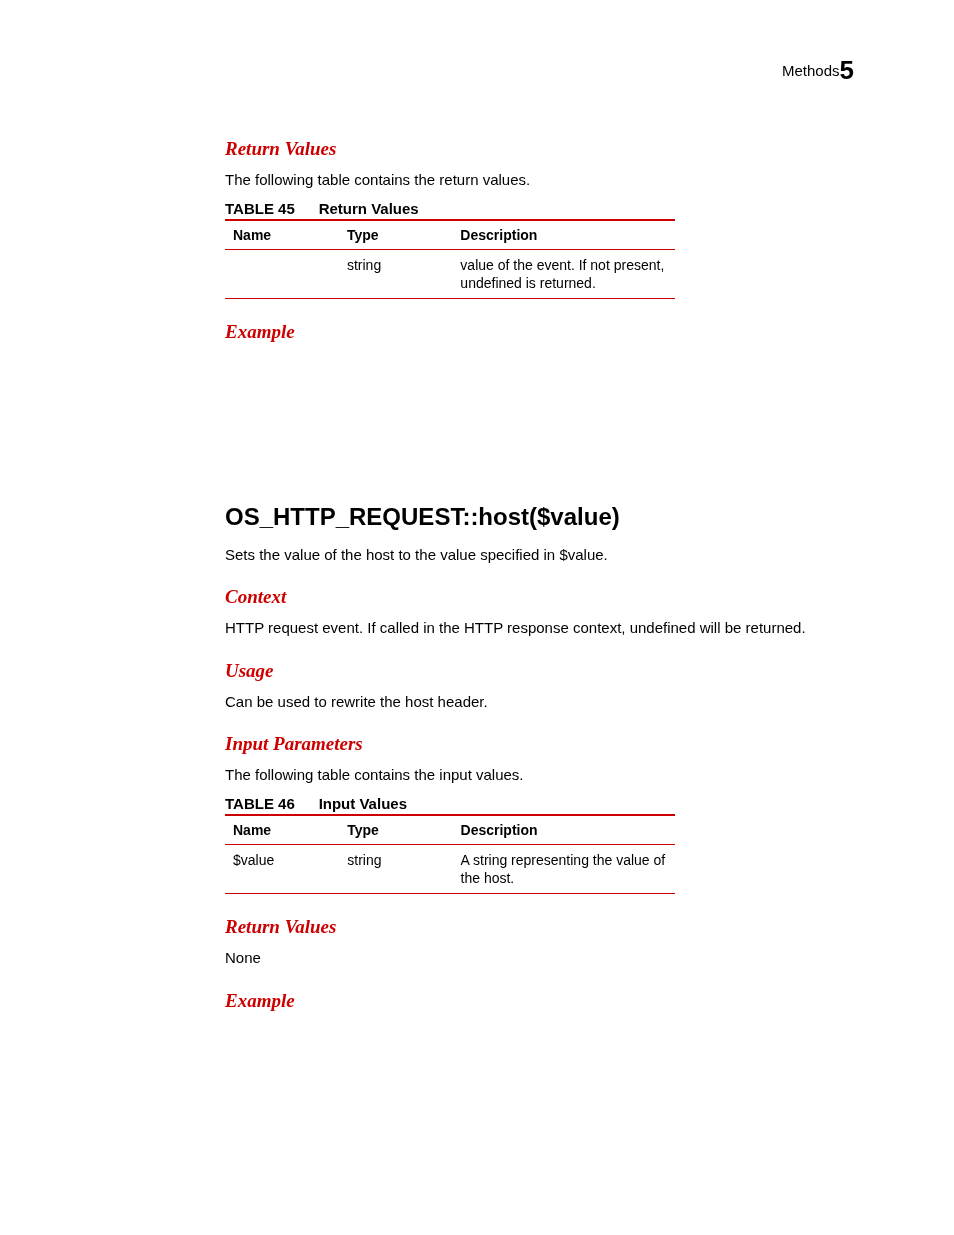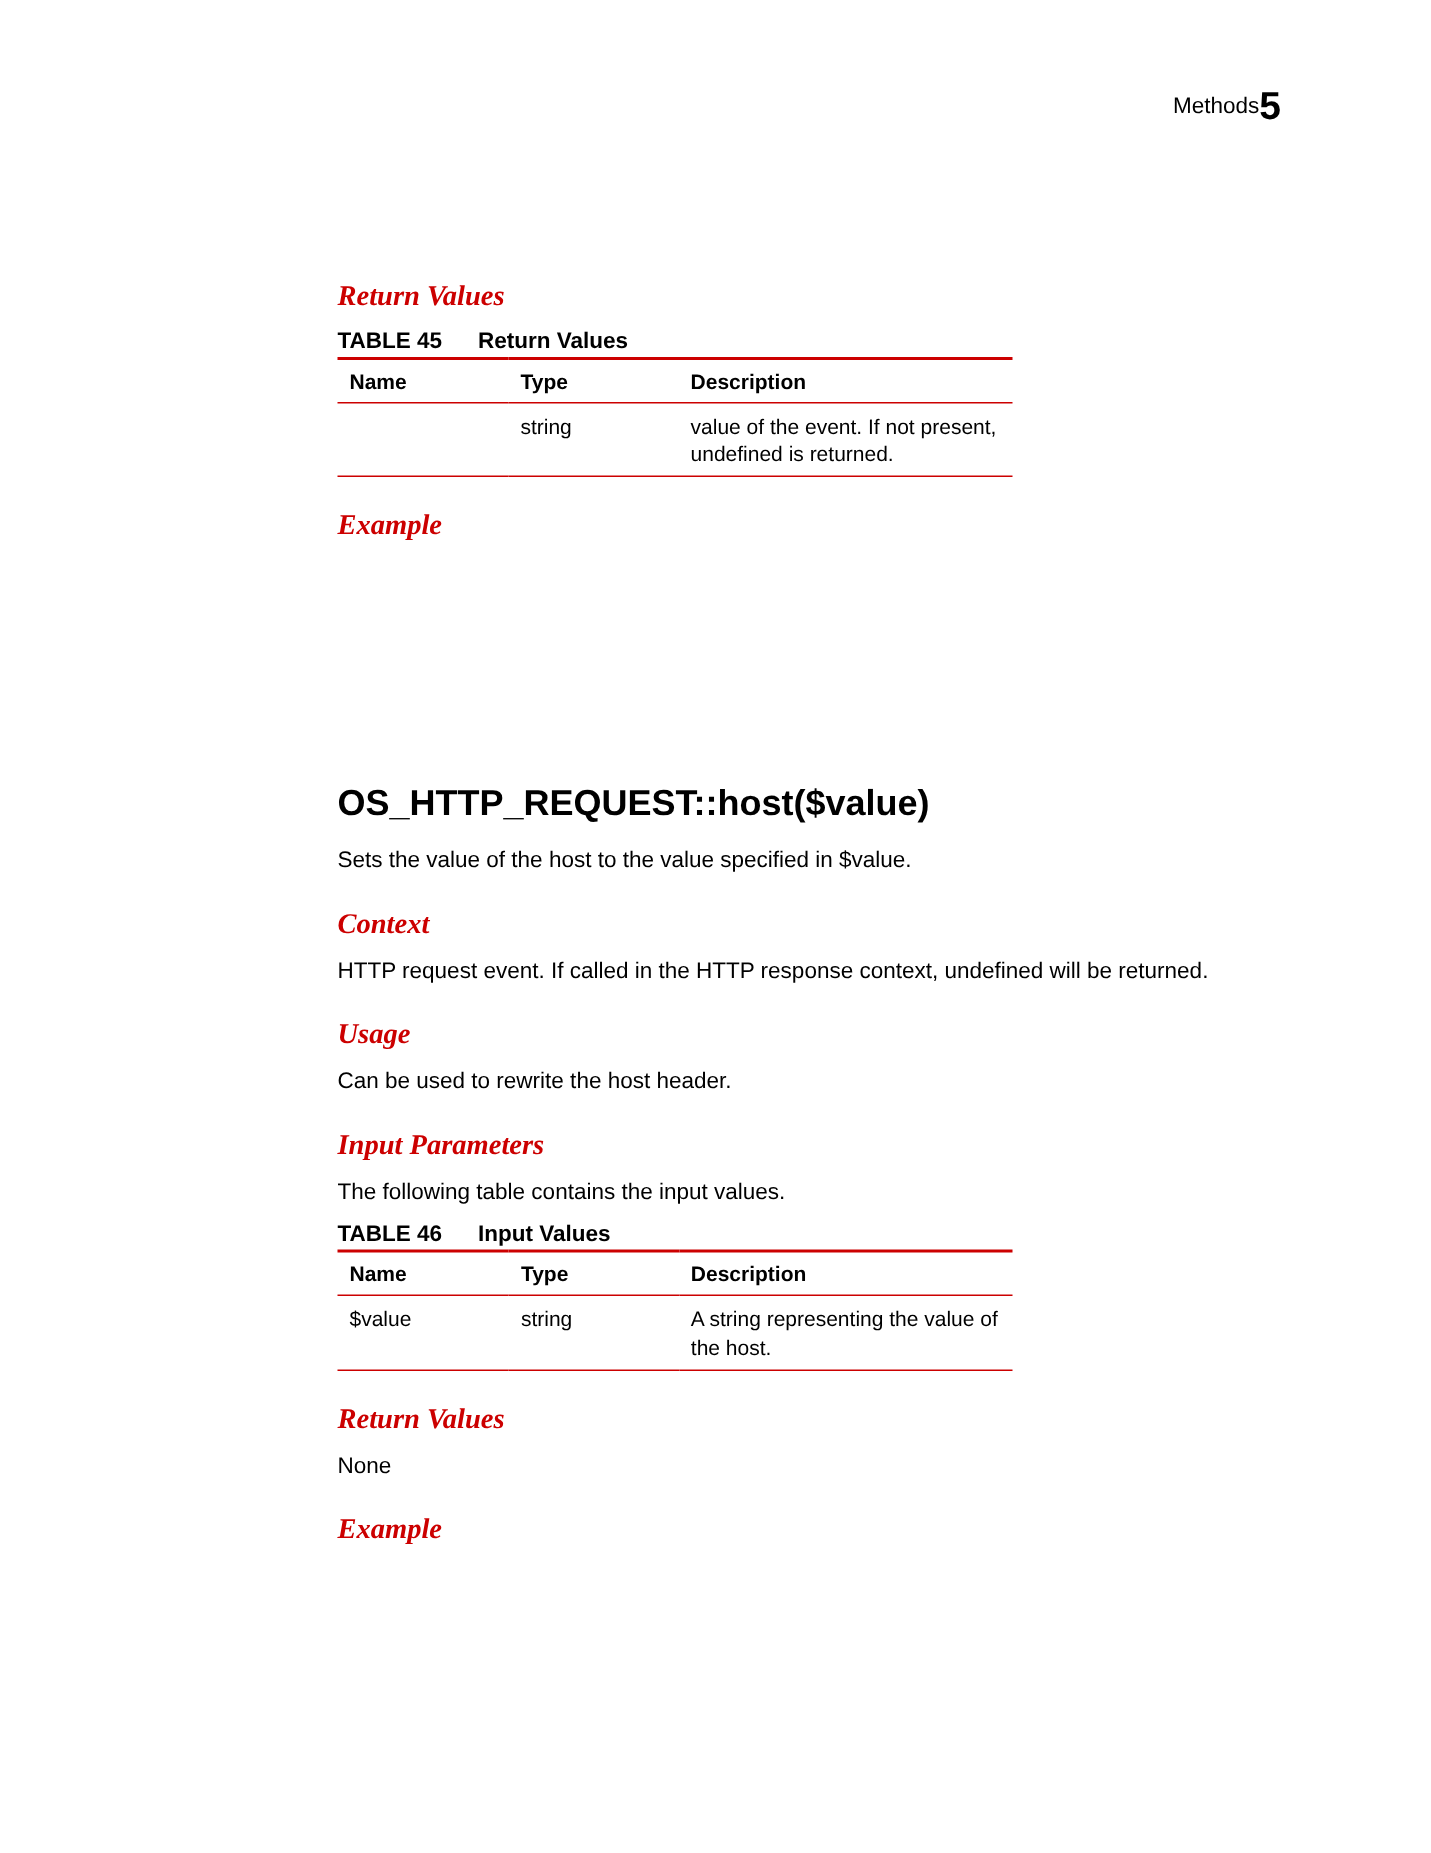--- a/index.html
+++ b/index.html
@@ -7,21 +7,21 @@
     margin: 0;
     background: #fff;
     font-family: Arial, Helvetica, sans-serif;
     color: #000;
     width: 954px;
     height: 1235px;
     box-sizing: border-box;
     position: relative;
   }
   .page {
-    padding: 85px 100px 0 225px;
+    padding: 36px 100px 0 225px;
     box-sizing: border-box;
   }
   .header {
     position: absolute;
     top: 55px;
     right: 100px;
     display: flex;
     align-items: center;
   }
   .header .label {
@@ -102,20 +102,21 @@
 
 <div class="header">
   <span class="label">Methods</span>
   <span class="chap">5</span>
 </div>
 
 <div class="page">
   <div class="content">
 
     <h3 class="subhead">Return Values</h3>
+    <p class="body">The following table contains the return values.</p>
     <div class="tablecap">
       <span class="num">TABLE 45</span>
       <span class="title">Return Values</span>
     </div>
     <table class="doc">
       <thead>
         <tr>
           <th class="c-name">Name</th>
           <th class="c-type">Type</th>
           <th class="c-desc">Description</th>

